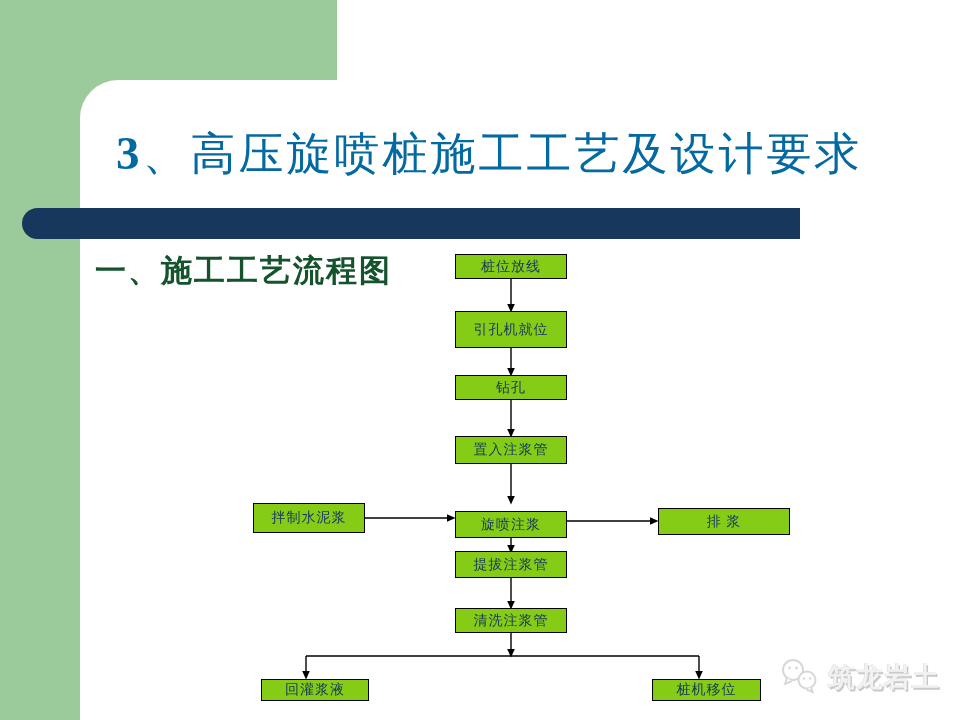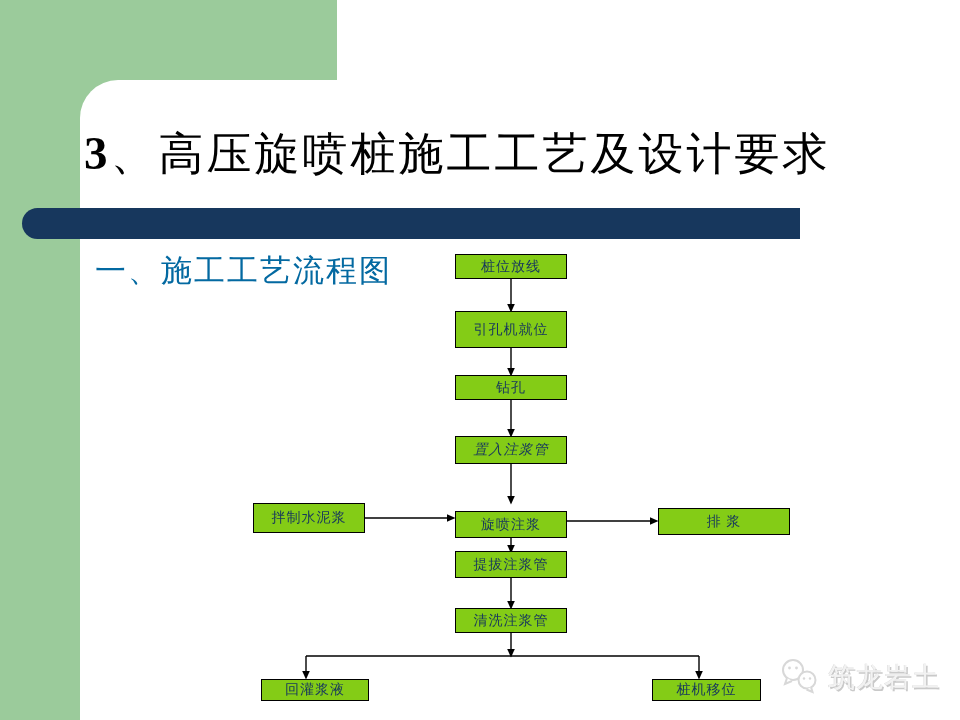--- a/index.html
+++ b/index.html
@@ -17,45 +17,45 @@
   .content-panel{
     position:absolute;left:80px;top:80px;width:880px;height:640px;
     background:#ffffff;border-top-left-radius:38px;
   }
   
   .title-bar{
     position:absolute;left:22px;top:208px;width:778px;height:31px;
     background:#17375D;border-radius:16px 0 0 16px;
   }
   .slide-title{
-    position:absolute;left:84px;top:126px;width:800px;
-    color:#000000;font-size:45px;letter-spacing:3px;line-height:1.15;
+    position:absolute;left:116px;top:126px;width:800px;
+    color:#0369a1;font-size:45px;letter-spacing:3px;line-height:1.15;
     white-space:nowrap;
   }
   .slide-title .num{font-weight:bold;font-size:47px;}
   .slide-subtitle{
     position:absolute;left:95px;top:250px;
-    color:#0369a1;font-size:31px;letter-spacing:2px;white-space:nowrap;
+    color:#14532d;font-size:31px;letter-spacing:2px;white-space:nowrap;font-weight:bold;
   }
   
   .fbox{
     position:absolute;box-sizing:border-box;
     border:1px solid #000;background:#84cc16;
     display:flex;align-items:center;justify-content:center;
     color:#17375D;font-size:14px;letter-spacing:1px;
     font-family:"Liberation Serif","DejaVu Serif",serif;
   }
   svg.connectors{position:absolute;left:0;top:0;pointer-events:none;}
   
   .watermark{
     position:absolute;left:778px;top:650px;width:180px;height:54px;
     display:flex;align-items:center;gap:6px;
   }
   .wm-text{
-    color:#f2f2f2;font-size:27px;font-weight:normal;letter-spacing:1px;
+    color:#f2f2f2;font-size:27px;font-weight:bold;letter-spacing:1px;
     font-family:"Liberation Sans","DejaVu Sans",sans-serif;
     text-shadow:1.5px 1.5px 0 #c9c9c9, -0.5px -0.5px 0 #d8d8d8;
     white-space:nowrap;
   }
 </style>
 </head>
 <body>
 
 <div class="green-bg"></div>
 <div class="content-panel"></div>
@@ -83,21 +83,21 @@
     <line x1="306" y1="656" x2="306" y2="672" marker-end="url(#arr)"></line>
     <line x1="699" y1="656" x2="699" y2="672" marker-end="url(#arr)"></line>
     <line x1="365" y1="518" x2="448" y2="518" marker-end="url(#arr)"></line>
     <line x1="567" y1="521" x2="651" y2="521" marker-end="url(#arr)"></line>
   </g>
 </svg>
 
 <div class="fbox" style="left:455px;top:254px;width:112px;height:25px;">桩位放线</div>
 <div class="fbox" style="left:455px;top:311px;width:112px;height:37px;">引孔机就位</div>
 <div class="fbox" style="left:455px;top:375px;width:112px;height:25px;">钻孔</div>
-<div class="fbox" style="left:455px;top:436px;width:112px;height:28px;font-style:italic;">置入注浆管</div>
+<div class="fbox" style="left:455px;top:436px;width:112px;height:28px;">置入注浆管</div>
 <div class="fbox" style="left:455px;top:503px;width:112px;height:27px;margin-top:8px;">旋喷注浆</div>
 <div class="fbox" style="left:455px;top:551px;width:112px;height:27px;">提拔注浆管</div>
 <div class="fbox" style="left:455px;top:608px;width:112px;height:25px;">清洗注浆管</div>
 
 <div class="fbox" style="left:253px;top:503px;width:112px;height:30px;font-family:Liberation Serif, serif;">拌制水泥浆</div>
 <div class="fbox" style="left:658px;top:508px;width:132px;height:27px;">排  浆</div>
 
 <div class="fbox" style="left:261px;top:679px;width:108px;height:22px;">回灌浆液</div>
 <div class="fbox" style="left:652px;top:679px;width:109px;height:22px;">桩机移位</div>
 

